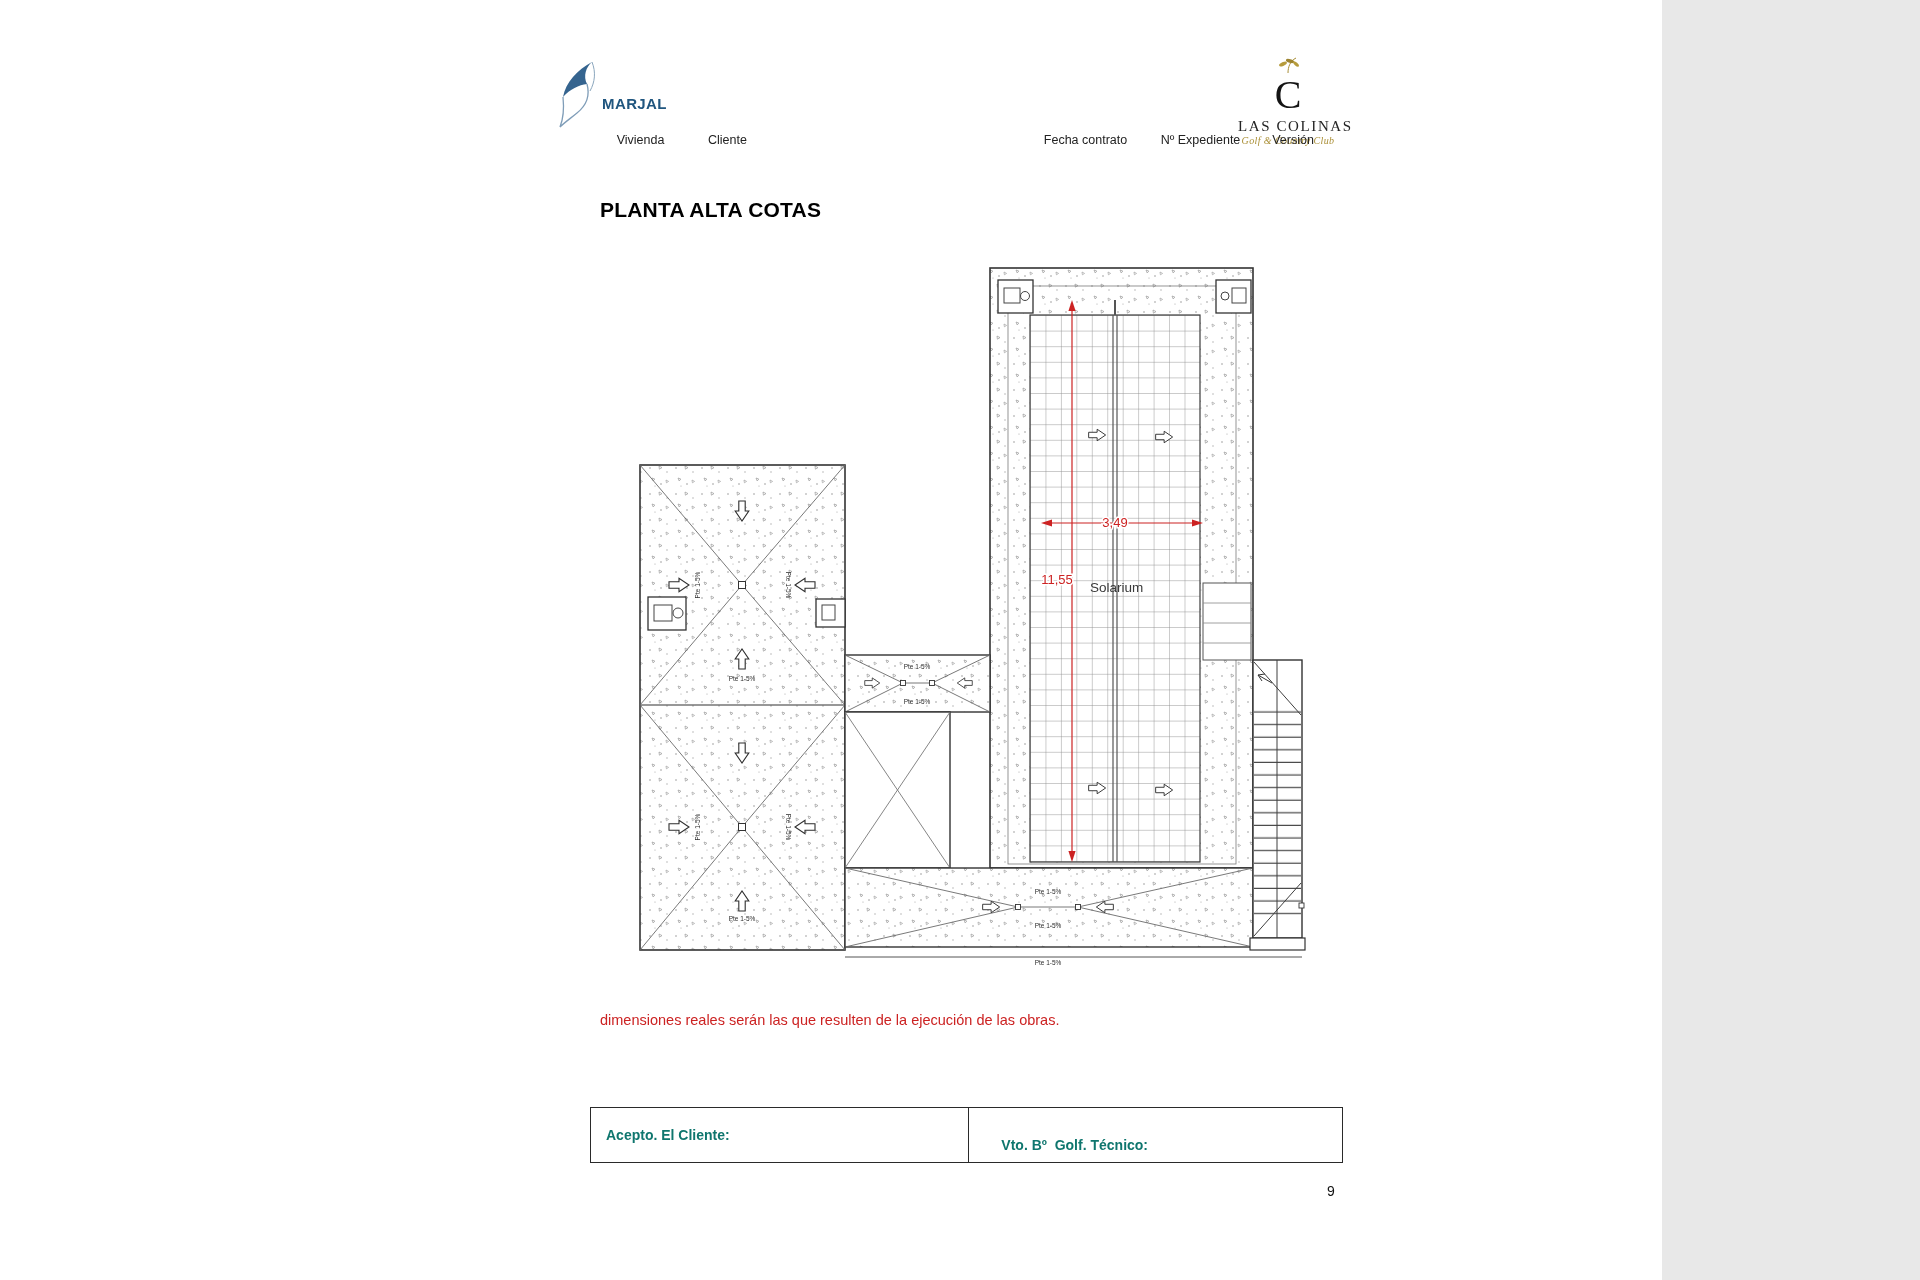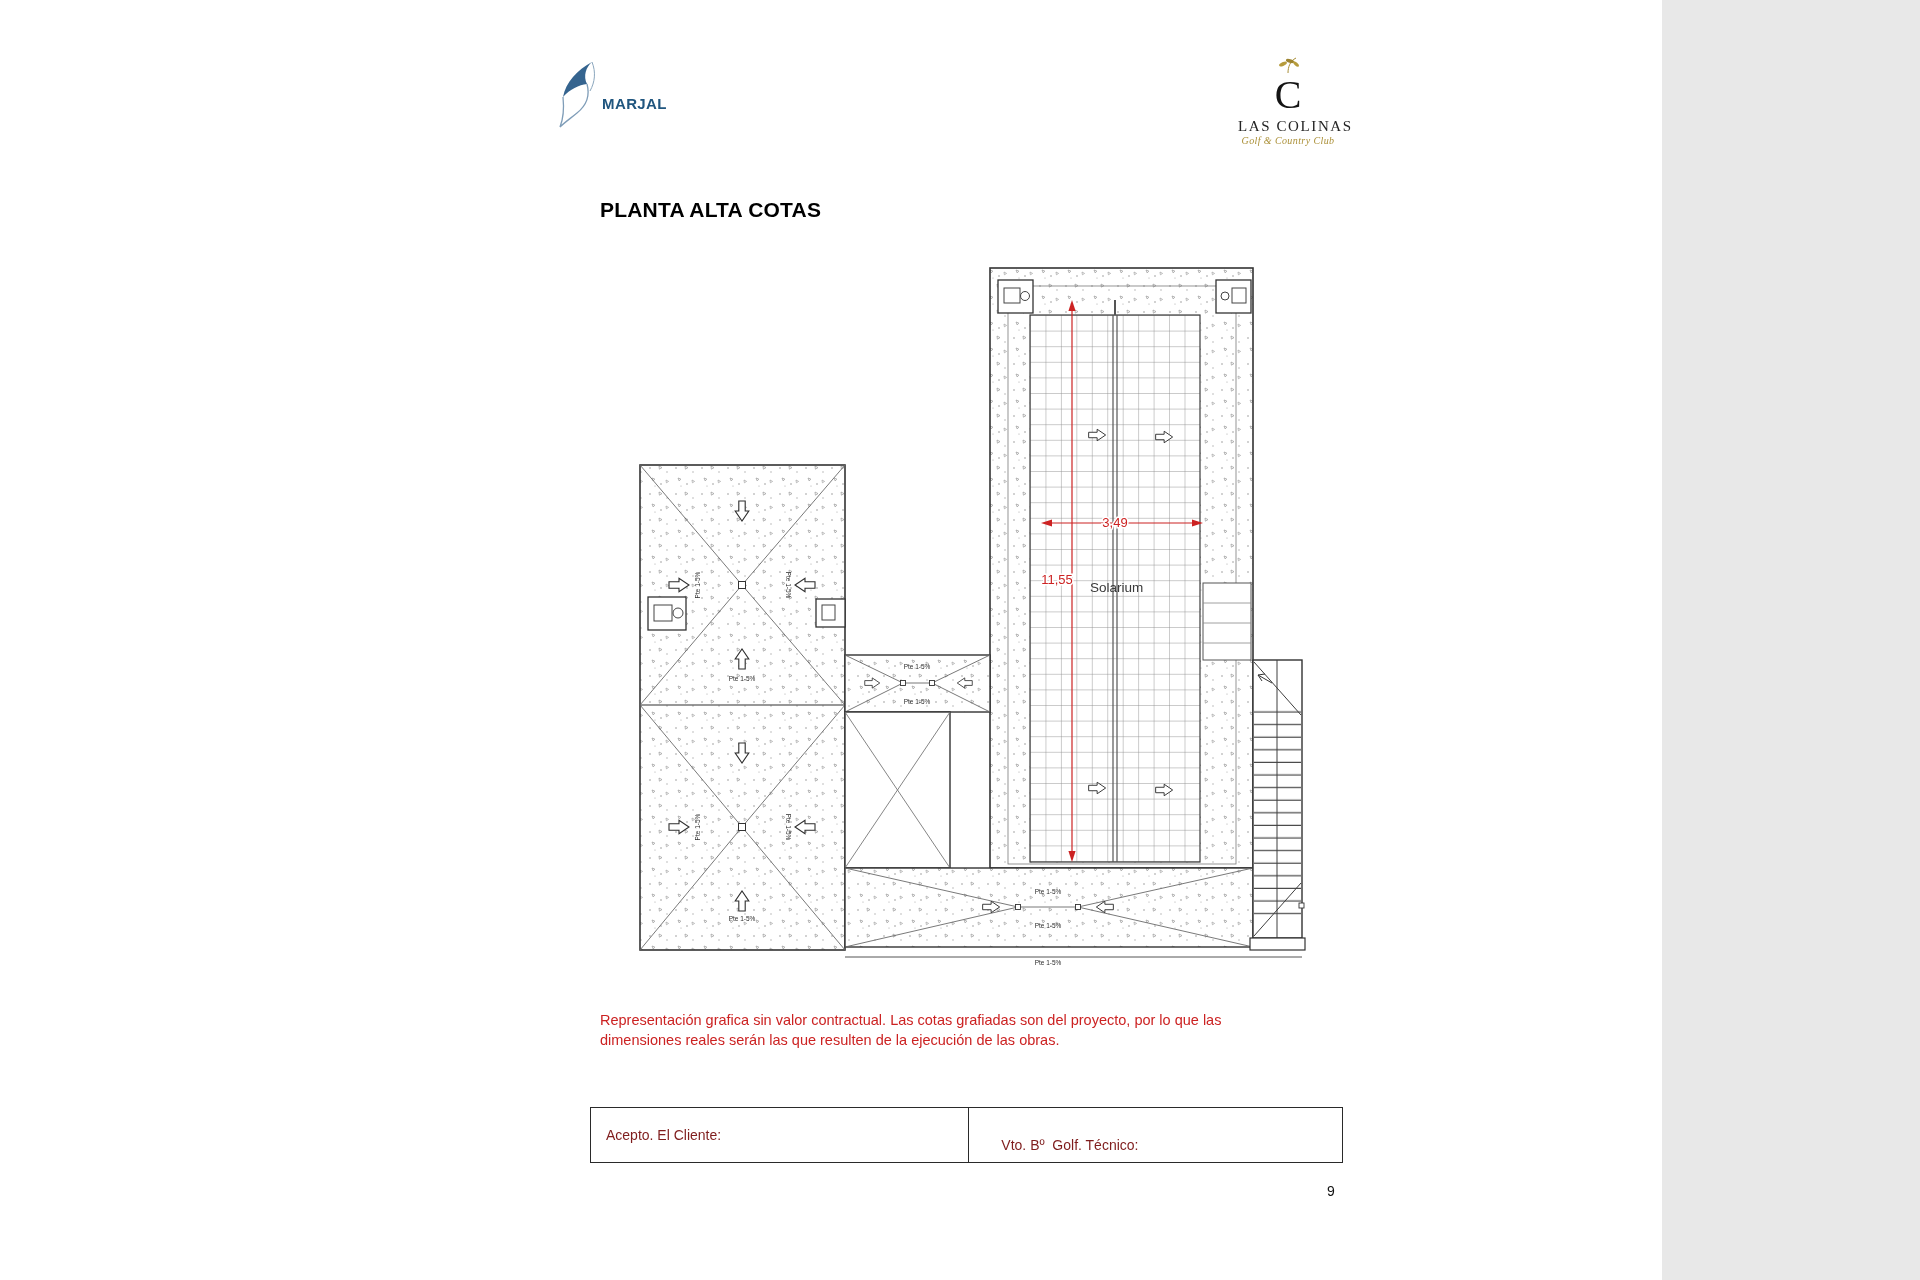--- a/index.html
+++ b/index.html
@@ -36,21 +36,21 @@
 
   
   .plan{left:620px;top:255px;}
   .plan text{font-family:"Liberation Sans",sans-serif;}
   .dim{fill:#cc2222;font-size:13px;text-anchor:middle;paint-order:stroke;stroke:#ffffff;stroke-width:3px;}
   .slope{fill:#2b2b2b;font-size:6.5px;text-anchor:middle;}
   .room{fill:#3a3a3a;font-size:13.5px;}
 
   
   .disclaimer{left:600px;top:1010px;width:900px;font-size:14.5px;line-height:20px;color:#cc2222;}
-  .signoff{left:590px;top:1107px;width:753px;height:56px;display:flex;border:1.6px solid #2a2a2a;box-sizing:border-box;font-size:14px;color:#7f1d1d;}
+  .signoff{left:590px;top:1107px;width:753px;height:56px;display:flex;border:1.6px solid #2a2a2a;box-sizing:border-box;font-size:14px;color:#0f766e;font-weight:bold;}
   .sig-left{width:378px;box-sizing:border-box;border-right:1.6px solid #2a2a2a;display:flex;align-items:center;padding-left:15px;}
   .sig-right{flex:1;padding:13px 0 0 9px;white-space:pre;}
   .pagenum{left:1327px;top:1183px;font-size:14px;color:#111;}
 </style>
 </head>
 <body>
 
 <div class="page">
 
   <div class="abs marjal">
@@ -69,20 +69,27 @@
         <ellipse cx="9" cy="8" rx="4.2" ry="1.8" transform="rotate(-25 9 8)" fill="#b69b3c"></ellipse>
         <ellipse cx="16" cy="5" rx="4.2" ry="1.8" transform="rotate(15 16 5)" fill="#9d8430"></ellipse>
         <ellipse cx="22" cy="8" rx="3.6" ry="1.6" transform="rotate(42 22 8)" fill="#b69b3c"></ellipse>
       </svg>
     </div>
     <div class="colinas-c">C</div>
     <div class="colinas-name">LAS COLINAS</div>
     <div class="colinas-tag">Golf &amp; Country Club</div>
   </div>
 
+  <div class="abs hlabels">
+    <div class="hl0">Vivienda</div>
+    <div class="hl1">Cliente</div>
+    <div class="hl2">Fecha contrato</div>
+    <div class="hl3">Nº Expediente</div>
+    <div class="hl4">Versión</div>
+  </div>
 
 
   <div class="abs title">PLANTA ALTA COTAS</div>
 
   <svg class="abs plan" width="700" height="715" viewBox="0 0 700 715">
     <defs>
       <pattern id="stip" width="26" height="26" patternUnits="userSpaceOnUse">
         <rect width="26" height="26" fill="#ffffff"></rect>
         <circle cx="4" cy="5" r="0.8" fill="#9a9a9a"></circle>
         <path d="M13 3 l3 1.6 -2.6 1.6 z" fill="none" stroke="#9a9a9a" stroke-width="0.7"></path>
@@ -234,21 +241,20 @@
       <line x1="432" y1="268" x2="572" y2="268" stroke="#cc2222" stroke-width="1.2"></line>
       <polygon points="421,268 432,264.4 432,271.6" fill="#cc2222"></polygon>
       <polygon points="583,268 572,264.4 572,271.6" fill="#cc2222"></polygon>
       <text class="dim" x="495" y="272">3,49</text>
       <text class="dim" x="437" y="329">11,55</text>
     </g>
     <text class="room" x="470" y="337">Solarium</text>
   </svg>
 
   <div class="abs disclaimer">
-    <div>Representación grafica sin valor contractual. Las cotas grafiadas son del proyecto, por lo que las</div>
     <div>dimensiones reales serán las que resulten de la ejecución de las obras.</div>
   </div>
 
   <div class="abs signoff">
     <div class="sig-left">
       <span>Acepto. El Cliente:</span>
     </div>
     <div class="sig-right">
       <span>Vto. Bº  Golf. Técnico:</span>
     </div>

